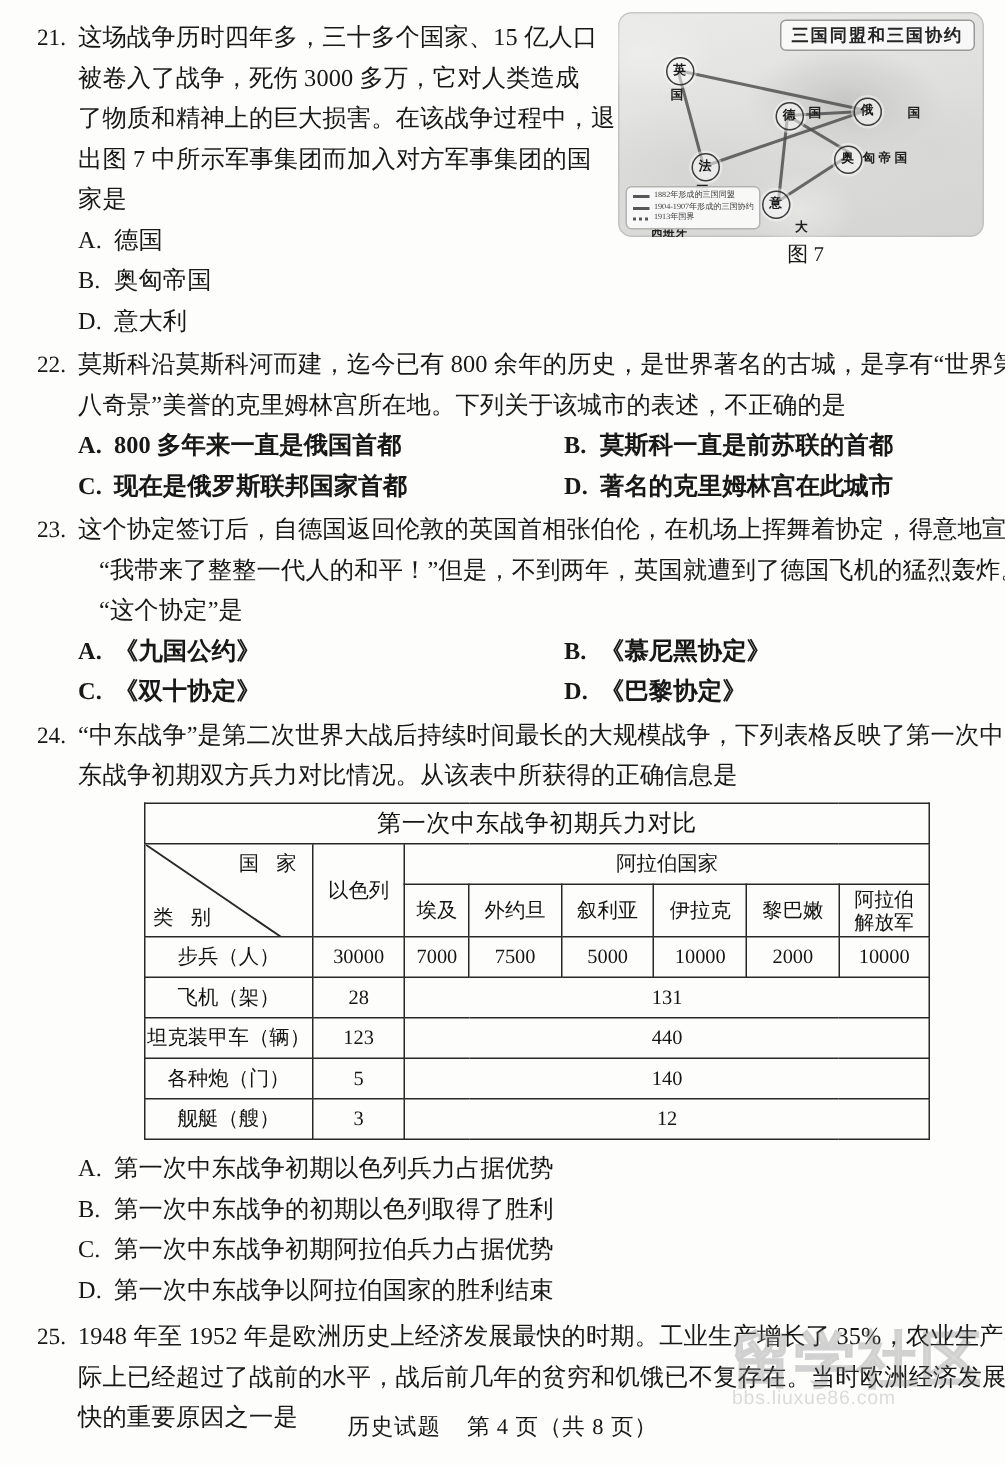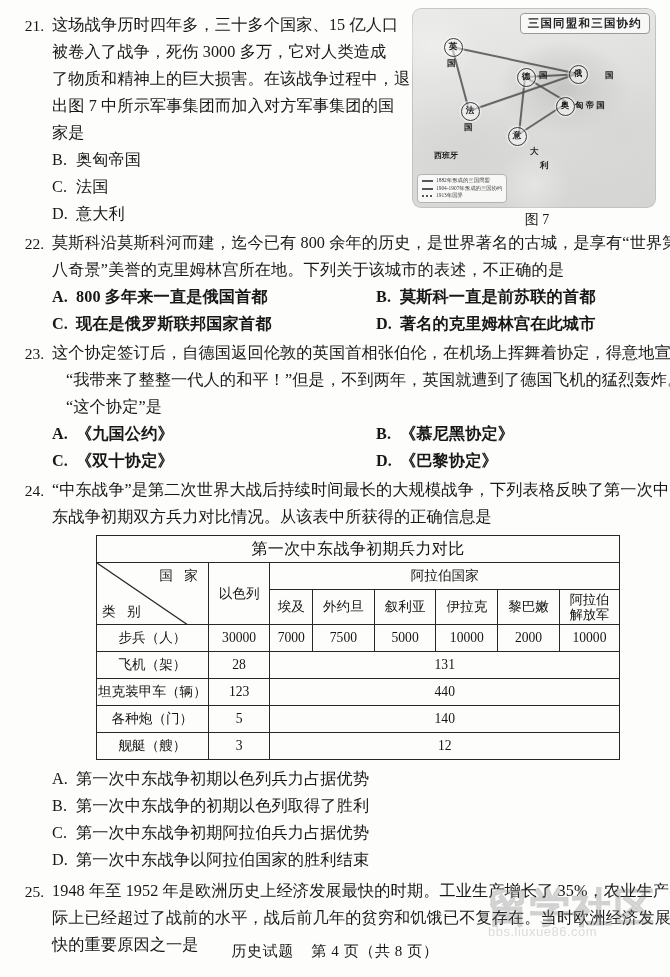--- a/index.html
+++ b/index.html
@@ -75,21 +75,21 @@
   .figure-wrap {
     position: absolute;
     right: 8px;
     top: 8px;
     width: 250px;
     text-align: center;
   }
   .map {
     position: relative;
     width: 244px;
-    height: 200px;
+    height: 150px;
     border-radius: 9px;
     overflow: hidden;
     background:
       radial-gradient(ellipse 60% 50% at 22% 72%, #d8d8d6 0%, rgba(216,216,214,0) 62%),
       radial-gradient(ellipse 45% 40% at 62% 40%, #c9c9c6 0%, rgba(201,201,198,0) 60%),
       radial-gradient(ellipse 50% 45% at 86% 62%, #dadad7 0%, rgba(218,218,215,0) 60%),
       linear-gradient(165deg, #eeeeec 0%, #e3e3e0 45%, #d6d6d3 100%);
     box-shadow: inset 0 0 0 1px #c4c4c1;
     filter: grayscale(0.35) contrast(0.95);
   }
@@ -324,22 +324,22 @@
 
   <div class="q" style="padding-right:250px;">
     <div class="q-num">21.</div>
     <div class="q-body">
       <div class="q-line">这场战争历时四年多，三十多个国家、15 亿人口</div>
       <div class="q-line">被卷入了战争，死伤 3000 多万，它对人类造成</div>
       <div class="q-line">了物质和精神上的巨大损害。在该战争过程中，退</div>
       <div class="q-line">出图 7 中所示军事集团而加入对方军事集团的国</div>
       <div class="q-line">家是</div>
       <div class="opts-stack">
+        <div class="opt"><span class="opt-letter">A.</span><span>德国</span></div>
         <div class="opt"><span class="opt-letter">B.</span><span>奥匈帝国</span></div>
-        <div class="opt"><span class="opt-letter">C.</span><span>法国</span></div>
         <div class="opt"><span class="opt-letter">D.</span><span>意大利</span></div>
       </div>
     </div>
   </div>
 
   <div class="q">
     <div class="q-num">22.</div>
     <div class="q-body">
       <div class="q-line">莫斯科沿莫斯科河而建，迄今已有 800 余年的历史，是世界著名的古城，是享有“世界第</div>
       <div class="q-line">八奇景”美誉的克里姆林宫所在地。下列关于该城市的表述，不正确的是</div>

